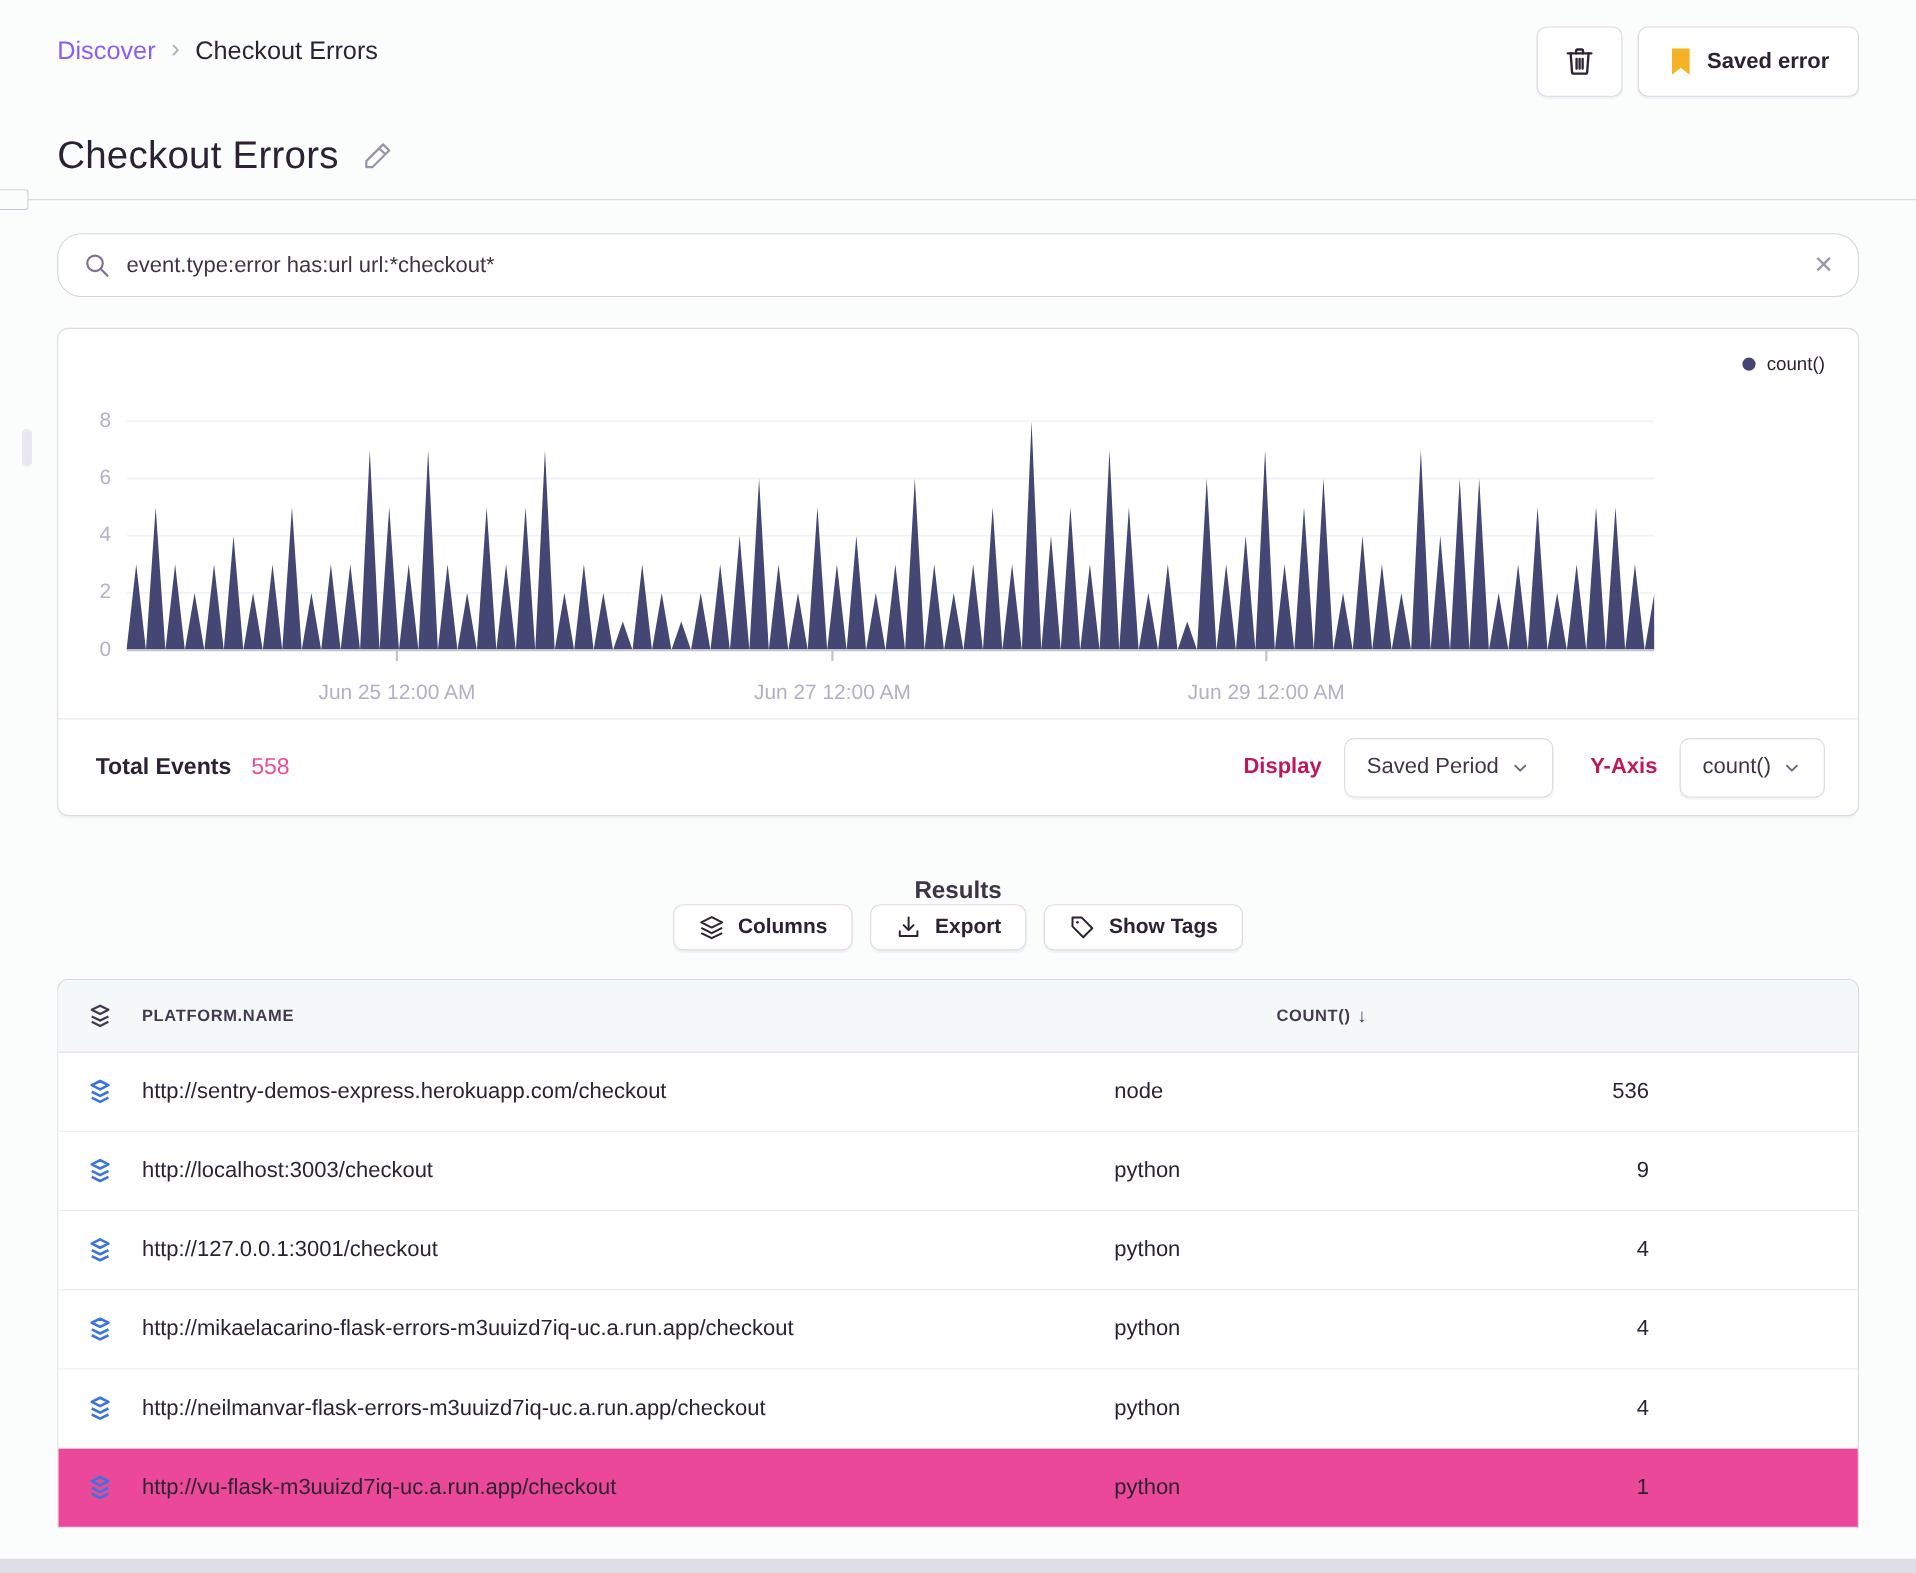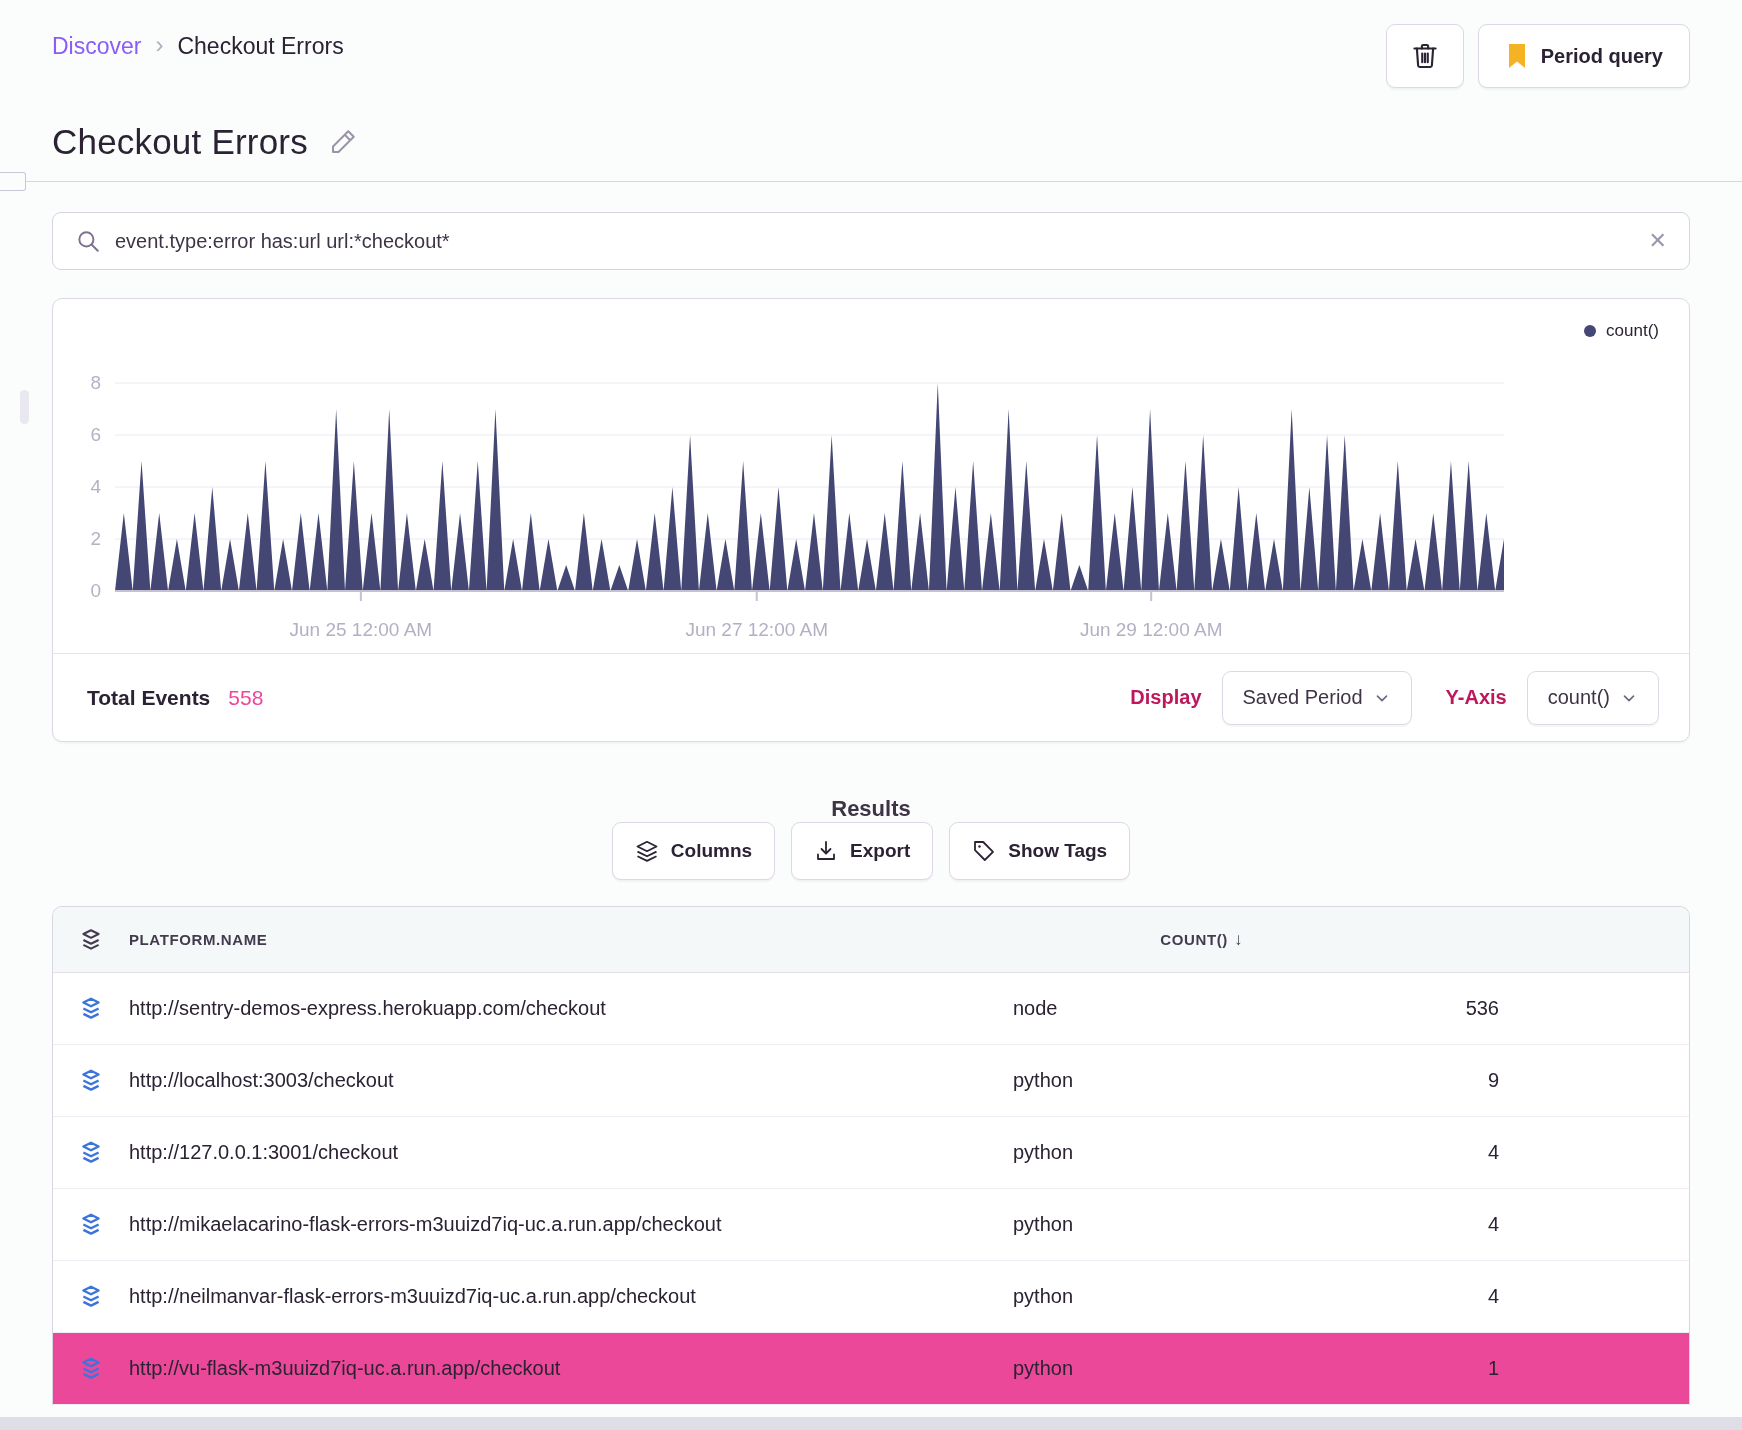--- a/index.html
+++ b/index.html
@@ -33,21 +33,21 @@
     background: #fbfcfc; border: 1px solid #c9c5d4; border-left: none; border-radius: 0 3px 3px 0;
   }
   .left-pill {
     position: absolute; left: 20px; top: 390px; width: 9px; height: 34px;
     border-radius: 5px; background: #e9e7ef;
   }
   main { padding: 0 52px; }
   
   .searchbar {
     margin-top: 30px; height: 58px; background: #fff;
-    border: 1px solid #d8d3e1; border-radius: 9px;
+    border: 1px solid #d8d3e1; border-radius: 22px;
     display: flex; align-items: center; padding: 0 22px; gap: 14px;
   }
   .searchbar input {
     flex: 1; border: none; outline: none; font-family: inherit;
     font-size: 20px; color: #3e3446; background: transparent;
   }
   .search-clear { background: none; border: none; cursor: pointer; font-size: 22px; color: #9d95ab; line-height: 1; }
   
   .chart-card {
     margin-top: 28px; background: #fff; border: 1px solid #ddd9e4; border-radius: 10px;
@@ -79,21 +79,21 @@
   .footer-controls { display: flex; align-items: center; gap: 20px; }
   .ctrl-label { font-size: 20px; font-weight: bold; color: #be185d; }
   .dropdown-btn {
     height: 54px; padding: 0 20px; font-weight: 400; font-size: 20px; color: #3e3446; gap: 10px;
   }
   .chev { color: #6e6684; }
   
   .results-row { margin-top: 54px; display: flex; align-items: center; justify-content: flex-start; flex-direction: column; }
   .results-heading { font-size: 22px; font-weight: bold; color: #3e3446; }
   .result-actions { display: flex; gap: 16px; }
-  .small-btn { height: 58px; padding: 0 22px; font-size: 19px; }
+  .small-btn { height: 42px; padding: 0 22px; font-size: 19px; }
   
   .table-card {
     margin-top: 26px; background: #fff; border: 1px solid #d9d5e2; border-radius: 10px 10px 0 0;
     border-bottom: none; overflow: hidden;
   }
   .t-row {
     display: grid; grid-template-columns: 76px 884px 420px 1fr; align-items: center;
   }
   .thead { background: #f5f8f9; height: 66px; border-bottom: 1px solid #e2dfe8; }
   .th {
@@ -134,21 +134,21 @@
               <path d="M14.2 10v7"></path>
           </svg>
         </span>
       </button>
       <button class="btn saved-btn">
         <span>
           <svg class="svgicon" width="24" height="26" viewBox="0 0 24 26" fill="#f5b324">
             <path d="M4 1h16v24l-8-6.5L4 25z"></path>
           </svg>
         </span>
-        <span>Period query</span>
+        <span>Saved error</span>
       </button>
     </div>
   </div>
   <div class="title-row">
     <h1 class="page-title">Checkout Errors</h1>
     <button class="edit-btn">
       <span>
         <svg class="svgicon" width="30" height="30" viewBox="0 0 24 24" fill="none" stroke="#9a93a8" stroke-width="1.6" stroke-linejoin="round">
           <path d="M16.2 3.4l4.4 4.4L8.4 20H4v-4.4z"></path>
           <path d="M13.4 6.2l4.4 4.4"></path>

